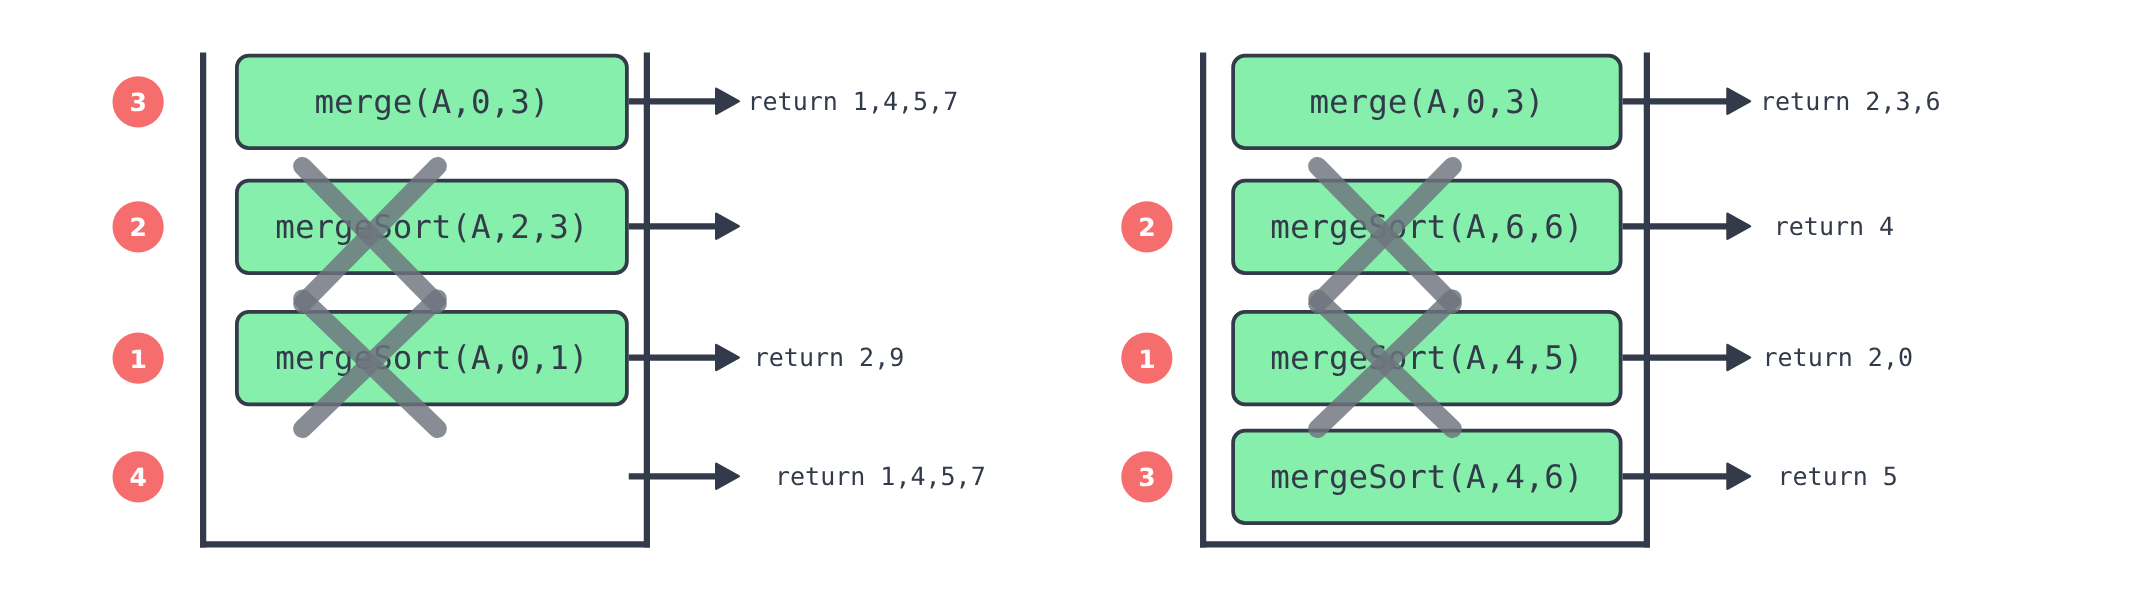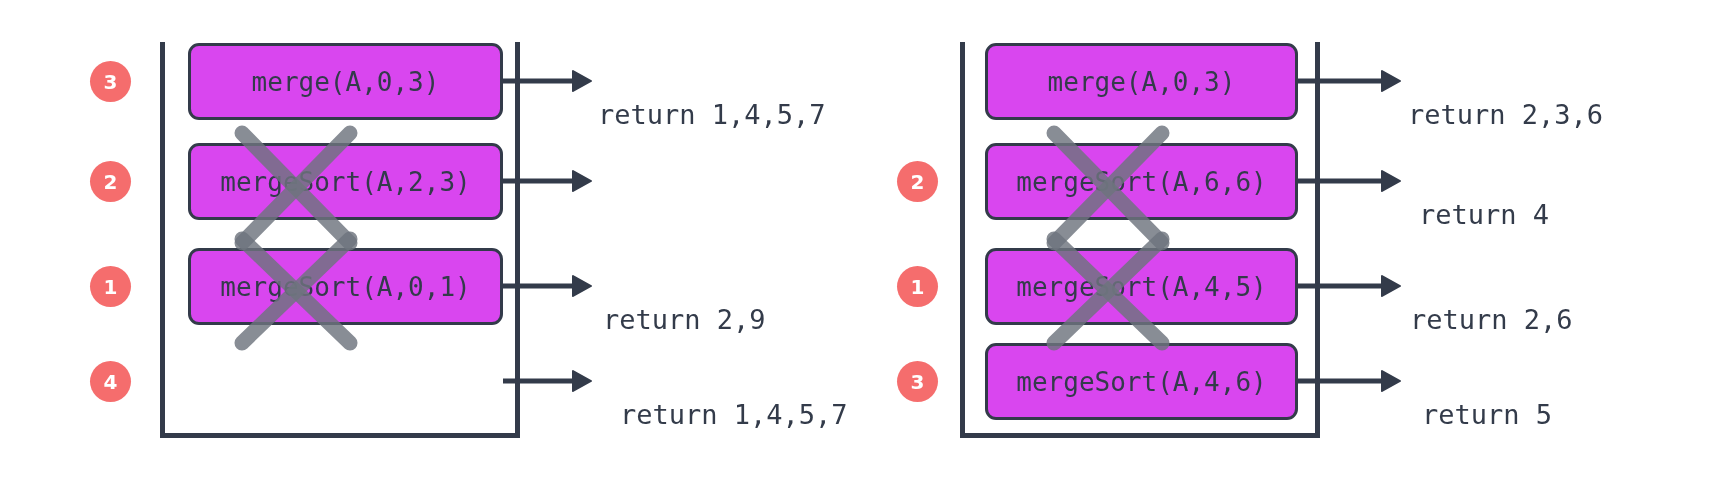--- a/index.html
+++ b/index.html
@@ -27,21 +27,21 @@
   }
   .stack-container.left{left:160px;width:360px;}
   .stack-container.right{left:960px;width:360px;}
 
   
   .frame{
     position:absolute;height:77px;
     box-sizing:border-box;
     border:3px solid var(--ink);
     border-radius:11px;
-    background:#d946ef;
+    background:#86efac;
     display:flex;align-items:center;justify-content:center;
     font-size:26px;color:var(--ink);
     z-index:1;
     white-space:pre;
   }
   .frame.left{left:188px;width:315px;}
   .frame.right{left:985px;width:313px;}
   .fy1{top:43px}.fy2{top:143px}.fy3{top:248px}.fy4{top:343px}
 
   
@@ -60,23 +60,22 @@
   .arrow{position:absolute;height:28px;z-index:3;overflow:visible}
   .arrow.left{left:503px;width:90px;}
   .arrow.right{left:1298px;width:104px;}
   .ay1{top:67px}.ay2{top:167px}.ay3{top:272px}.ay4{top:367px}
   .arrow line{stroke:var(--ink);stroke-width:5;}
   .arrow path{fill:var(--ink);stroke:var(--ink);stroke-width:2;stroke-linejoin:round;}
 
   
   .ret{
     position:absolute;height:40px;line-height:40px;
-    font-size:27px;color:var(--ink);white-space:pre;
+    font-size:20px;color:var(--ink);white-space:pre;
     z-index:2;
-    margin-top:34px;
   }
   .ry1{top:61px}.ry2{top:161px}.ry3{top:266px}.ry4{top:361px}
   .rl1{left:598px}.rl2{left:600px}.rl3{left:603px}.rl4{left:620px}
   .rr1{left:1408px}.rr2{left:1419px}.rr3{left:1410px}.rr4{left:1422px}
 
   
   .crosses{position:absolute;top:124px;width:140px;height:232px;z-index:2;overflow:visible}
   .crosses.left{left:228px}
   .crosses.right{left:1040px}
   .crosses line{
@@ -158,16 +157,16 @@
       <line x1="0" y1="14" x2="86" y2="14"></line>
       <path d="M84 4 L102 14 L84 24 Z"></path>
     </svg>
   <svg class="arrow right ay4" viewBox="0 0 104 28">
       <line x1="0" y1="14" x2="86" y2="14"></line>
       <path d="M84 4 L102 14 L84 24 Z"></path>
     </svg>
 
   <div class="ret ry1 rr1">return 2,3,6</div>
   <div class="ret ry2 rr2">return 4</div>
-  <div class="ret ry3 rr3">return 2,6</div>
+  <div class="ret ry3 rr3">return 2,0</div>
   <div class="ret ry4 rr4">return 5</div>
 
 </div>
 
 </body></html>

